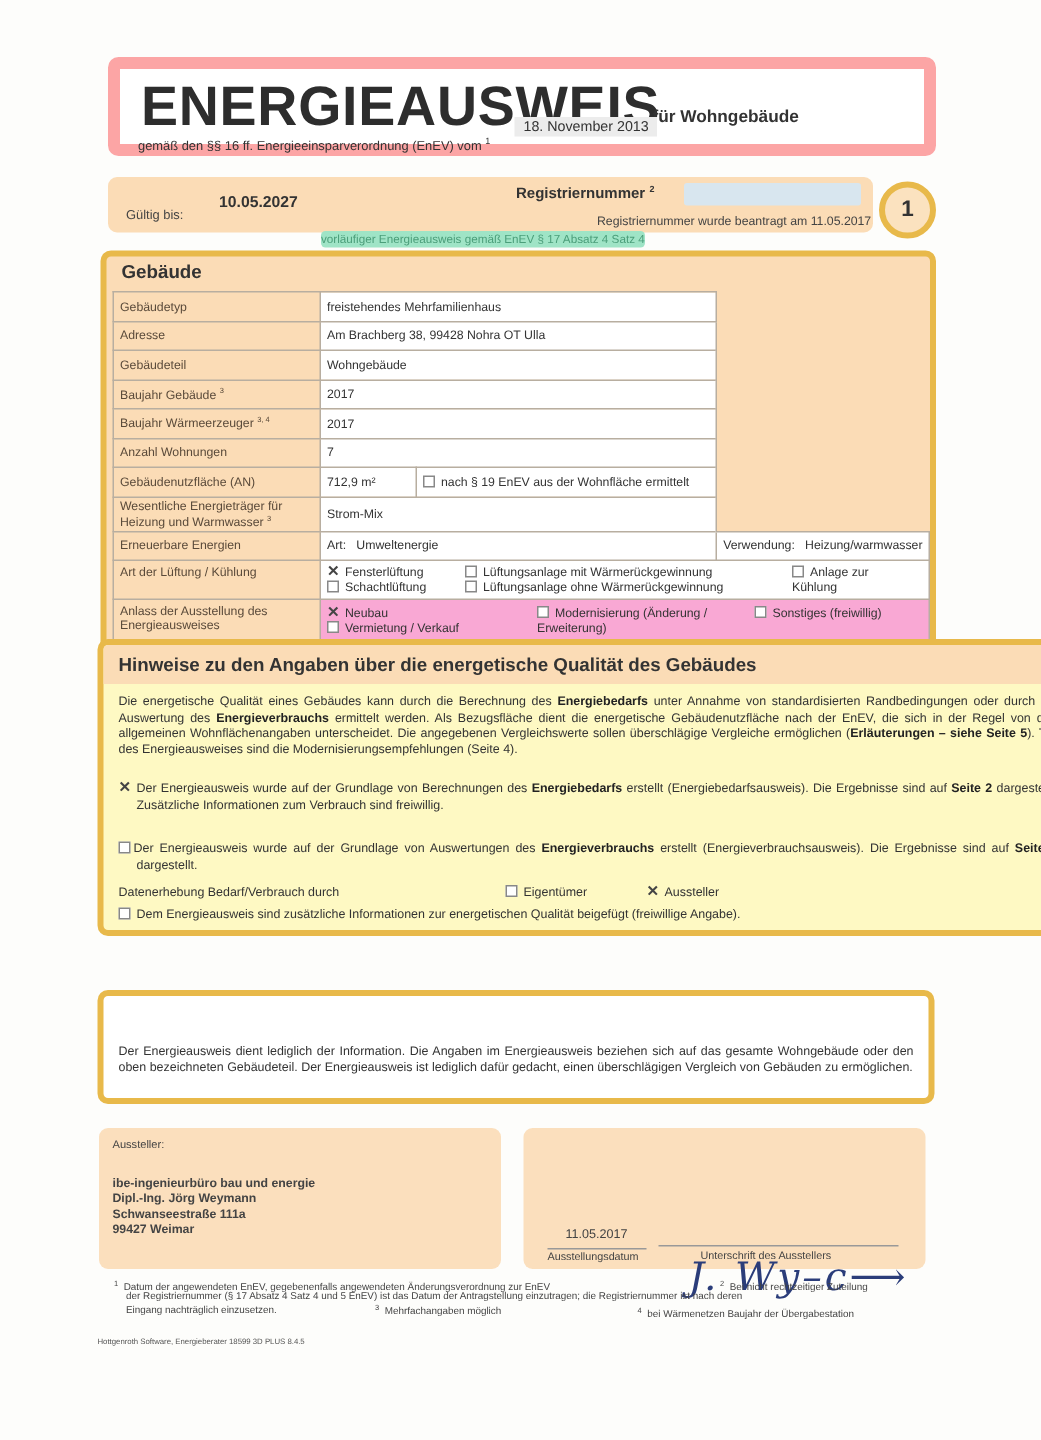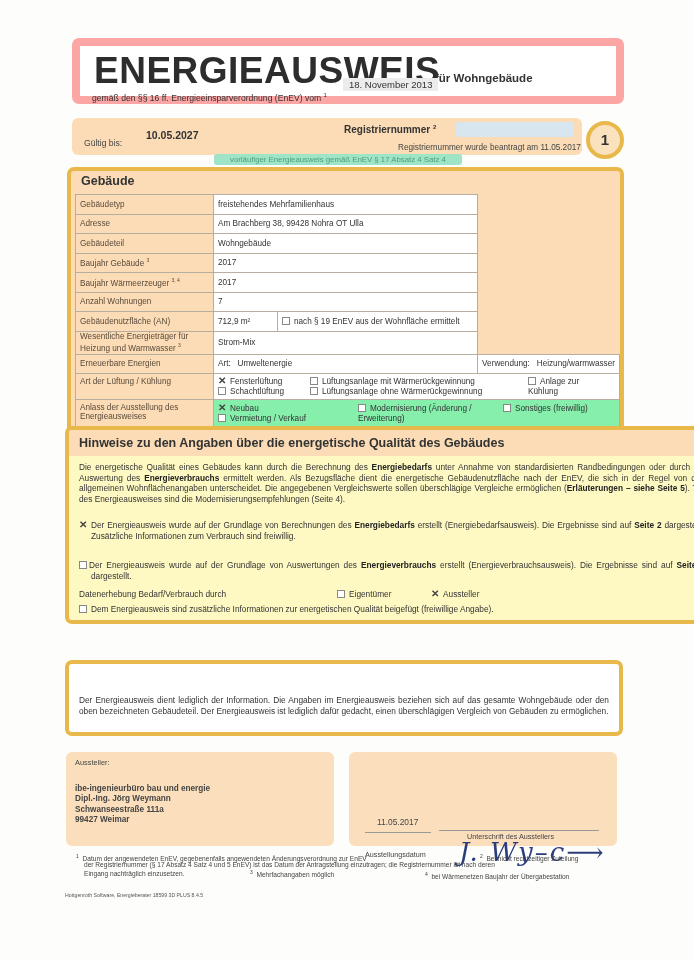--- a/index.html
+++ b/index.html
@@ -18,21 +18,21 @@
 
   
   .hdr-band { left: 72px; top: 118px; width: 510px; height: 37px; background: #fbdcb6; border-radius: 6px; }
   .hdr-valid-label { left: 12px; top: 20px; font-size: 8.6px; color: #444; }
   .hdr-valid-val { left: 74px; top: 11px; font-size: 10.5px; font-weight: bold; color: #333; }
   .hdr-reg-label { left: 272px; top: 6px; font-size: 10px; font-weight: bold; color: #333; }
   .hdr-reg-label sup { font-size: 6px; }
   .hdr-reg-box { left: 384px; top: 4px; width: 118px; height: 15px; background: #d8e6ef; border-radius: 2px; }
   .hdr-reg-note { left: 290px; top: 25px; font-size: 8.2px; color: #444; margin-left: 36px; }
   .page-badge { left: 586px; top: 121px; width: 38px; height: 38px; border-radius: 50%; border: 4px solid #e8b94a; background: #fbe2bf; text-align: center; line-height: 30px; font-weight: bold; font-size: 15px; color: #333; }
-  .provisional { left: 214px; top: 154px; font-size: 7.8px; color: #4b9e7a; background: #9fe4c6; padding: 1px 16px; border-radius: 3px; }
+  .provisional { left: 214px; top: 154px; font-size: 7.8px; color: #4b9e7a; background: #9fe4c6; padding: 1px 0; border-radius: 3px; }
 
   
   .section { border: 4px solid #e8b94a; border-radius: 7px; background: #fbdcb6; }
   .sec-title { position: absolute; left: 10px; font-weight: bold; color: #333; }
 
   
   .gebaeude { left: 67px; top: 167px; width: 557px; height: 272px; }
   .gtable { position: absolute; left: 4px; top: 23px; border-collapse: collapse; }
   .gtable td { border: 1px solid #b8aea0; font-size: 8.2px; padding: 0 4px; height: 19.5px; vertical-align: middle; margin-top: 44px; }
   .gtable td.lbl { background: #fbdcb6; color: #5a4a3a; width: 138px; }
@@ -55,21 +55,21 @@
   
   .hinweise2 { left: 65px; top: 660px; width: 558px; height: 76px; background: #fff; }
 
   
   .card { background: #fbdfbd; border-radius: 6px; }
   .issuer-card { left: 66px; top: 752px; width: 268px; height: 94px; }
   .sign-card { left: 349px; top: 752px; width: 268px; height: 94px; }
   .issuer-label { left: 9px; top: 6px; font-size: 7.4px; color: #444; }
   .issuer-lines { left: 9px; top: 32px; font-size: 8.2px; line-height: 10.4px; color: #444; white-space: pre; font-weight: bold; }
   .sign-date { left: 28px; top: 65px; font-size: 8.4px; color: #444; }
-  .sign-date-lbl { left: 16px; top: 80px; font-size: 7.2px; color: #444; border-top: 1px solid #999; padding-top: 17px; width: 66px; }
+  .sign-date-lbl { left: 16px; top: 80px; font-size: 7.2px; color: #444; border-top: 1px solid #999; padding-top: 0; width: 66px; }
   .sign-line { left: 90px; top: 78px; width: 160px; border-top: 1px solid #999; }
   .sign-lbl { left: 118px; top: 80px; font-size: 7.2px; color: #444; }
   .signature { left: 110px; top: 42px; font-family: "DejaVu Serif", serif; font-style: italic; font-size: 26px; color: #2b3d7a; letter-spacing: 2px; margin-top: 43px; }
 
   
   .fn { font-size: 6.6px; color: #444; line-height: 8.4px; }
   .fn sup { font-size: 5px; }
   .software { left: 65px; top: 892px; font-size: 5.2px; color: #555; }
 </style>
 </head>
@@ -142,21 +142,21 @@
           <div><span class="xchk">✕</span><span>Fensterlüftung</span></div>
           <div><span class="chk"></span><span>Lüftungsanlage mit Wärmerückgewinnung</span></div>
           <div style="grid-row: span 2"><span class="chk"></span><span>Anlage zur Kühlung</span></div>
           <div><span class="chk"></span><span>Schachtlüftung</span></div>
           <div><span class="chk"></span><span>Lüftungsanlage ohne Wärmerückgewinnung</span></div>
         </div>
       </td>
     </tr>
     <tr>
       <td class="lbl" style="vertical-align:top;padding-top:3px;height:28px;line-height:9px">Anlass der Ausstellung des Energieausweises</td>
-      <td class="val" colspan="3" style="background:#86efac">
+      <td class="val" colspan="3" style="background:#f9a8d4">
         <div class="cell-grid" style="grid-template-columns:140px 145px 90px;">
           <div><span class="xchk">✕</span><span>Neubau</span></div>
           <div style="grid-row: span 2"><span class="chk"></span><span>Modernisierung (Änderung / Erweiterung)</span></div>
           <div style="grid-row: span 2"><span class="chk"></span><span>Sonstiges (freiwillig)</span></div>
           <div><span class="chk"></span><span>Vermietung / Verkauf</span></div>
         </div>
       </td>
     </tr>
   </tbody>
     </table>

